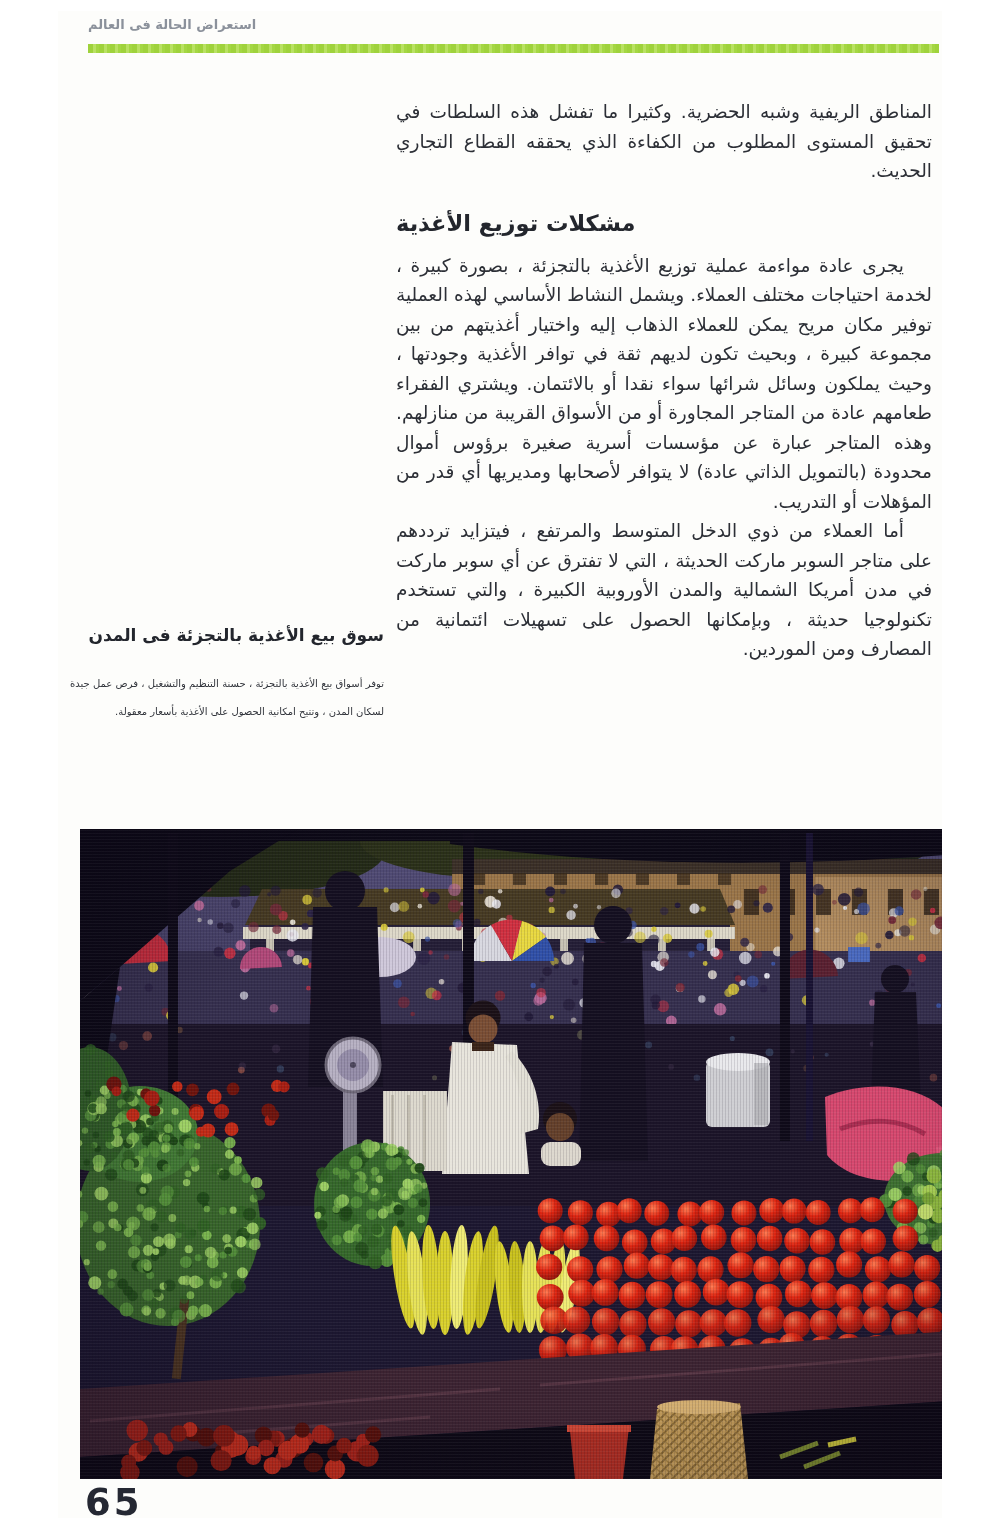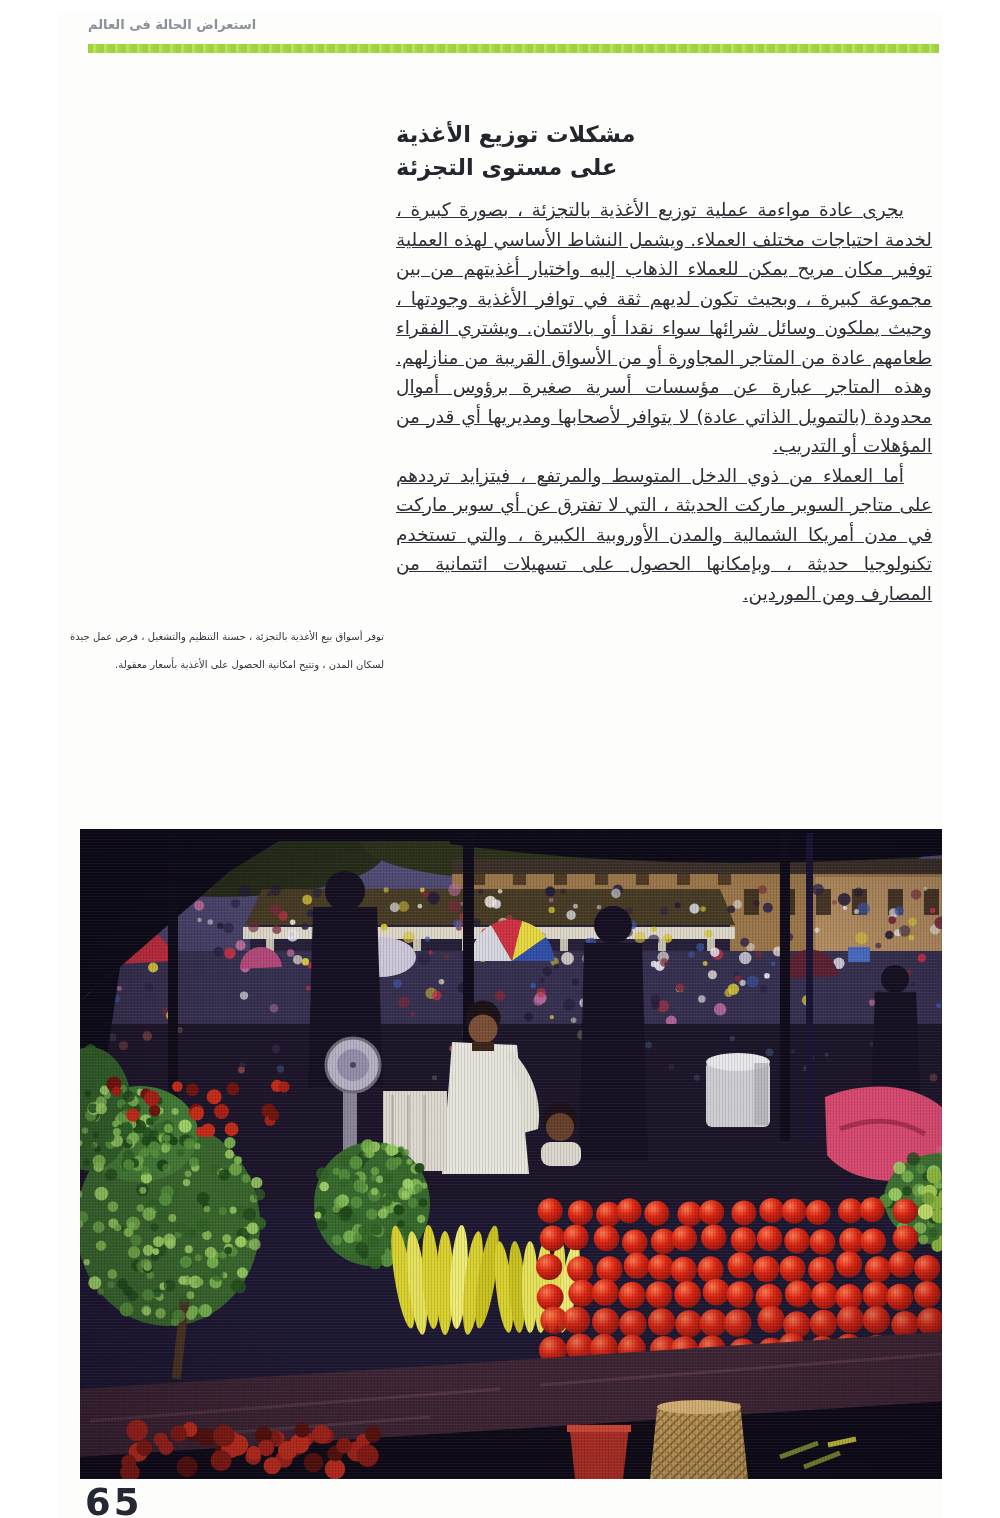--- a/index.html
+++ b/index.html
@@ -18,21 +18,21 @@
     position:absolute;left:30px;right:3px;top:33px;height:9px;
     background:repeating-linear-gradient(90deg,#9fd23c 0 5px,#b9e163 5px 8px,#a4d743 8px 11px);
   }
   
   .main-col{
     position:absolute;left:338px;right:10px;top:86px;
     direction:rtl;text-align:justify;
     font-size:18.5px;line-height:29.5px;color:#2c2f36;font-weight:500;
   }
   .main-col p{margin:0;}
-  .para-indent{text-indent:28px;text-decoration:underline;}
+  .para-indent{text-indent:28px;}
   .section-heading{
     font-weight:bold;font-size:22.5px;line-height:33px;
     margin:21px 0 11px;text-align:left;color:#23262d;
   }
   
   .sidebar{
     position:absolute;left:12px;top:612px;width:314px;
     direction:rtl;
   }
   .sidebar-title{
@@ -75,29 +75,30 @@
 </head>
 <body>
 
 <div class="page">
 
   <div class="running-head" lang="ar" dir="rtl">استعراض الحالة فى العالم</div>
 
   <div class="green-rule"></div>
 
   <div class="main-col" lang="ar" dir="rtl">
+    <p>المناطق الريفية وشبه الحضرية. وكثيرا ما تفشل هذه السلطات في تحقيق المستوى المطلوب من الكفاءة الذي يحققه القطاع التجاري الحديث.</p>
     <div class="section-heading">
       <div>مشكلات توزيع الأغذية</div>
-      <div>على مستوى التجزئة</div>
     </div>
     <p class="para-indent">يجرى عادة مواءمة عملية توزيع الأغذية بالتجزئة ، بصورة كبيرة ، لخدمة احتياجات مختلف العملاء. ويشمل النشاط الأساسي لهذه العملية توفير مكان مريح يمكن للعملاء الذهاب إليه واختيار أغذيتهم من بين مجموعة كبيرة ، وبحيث تكون لديهم ثقة في توافر الأغذية وجودتها ، وحيث يملكون وسائل شرائها سواء نقدا أو بالائتمان. ويشتري الفقراء طعامهم عادة من المتاجر المجاورة أو من الأسواق القريبة من منازلهم. وهذه المتاجر عبارة عن مؤسسات أسرية صغيرة برؤوس أموال محدودة (بالتمويل الذاتي عادة) لا يتوافر لأصحابها ومديريها أي قدر من المؤهلات أو التدريب.</p>
     <p class="para-indent">أما العملاء من ذوي الدخل المتوسط والمرتفع ، فيتزايد ترددهم على متاجر السوبر ماركت الحديثة ، التي لا تفترق عن أي سوبر ماركت في مدن أمريكا الشمالية والمدن الأوروبية الكبيرة ، والتي تستخدم تكنولوجيا حديثة ، وبإمكانها الحصول على تسهيلات ائتمانية من المصارف ومن الموردين.</p>
   </div>
 
   <div class="sidebar" lang="ar" dir="rtl">
+    <p class="sidebar-title">سوق بيع الأغذية بالتجزئة فى المدن</p>
     <p class="sidebar-body">توفر أسواق بيع الأغذية بالتجزئة ، حسنة التنظيم والتشغيل ، فرص عمل جيدة لسكان المدن ، وتتيح امكانية الحصول على الأغذية بأسعار معقولة.</p>
   </div>
 
   <div class="photo-frame">
     <svg id="scene" viewBox="0 0 933 650" preserveAspectRatio="none">
       <defs>
         <radialGradient id="tomG" cx="35%" cy="30%" r="80%">
           <stop offset="0%" stop-color="#ff7a50"></stop>
           <stop offset="45%" stop-color="#dd2410"></stop>
           <stop offset="100%" stop-color="#85100a"></stop>

